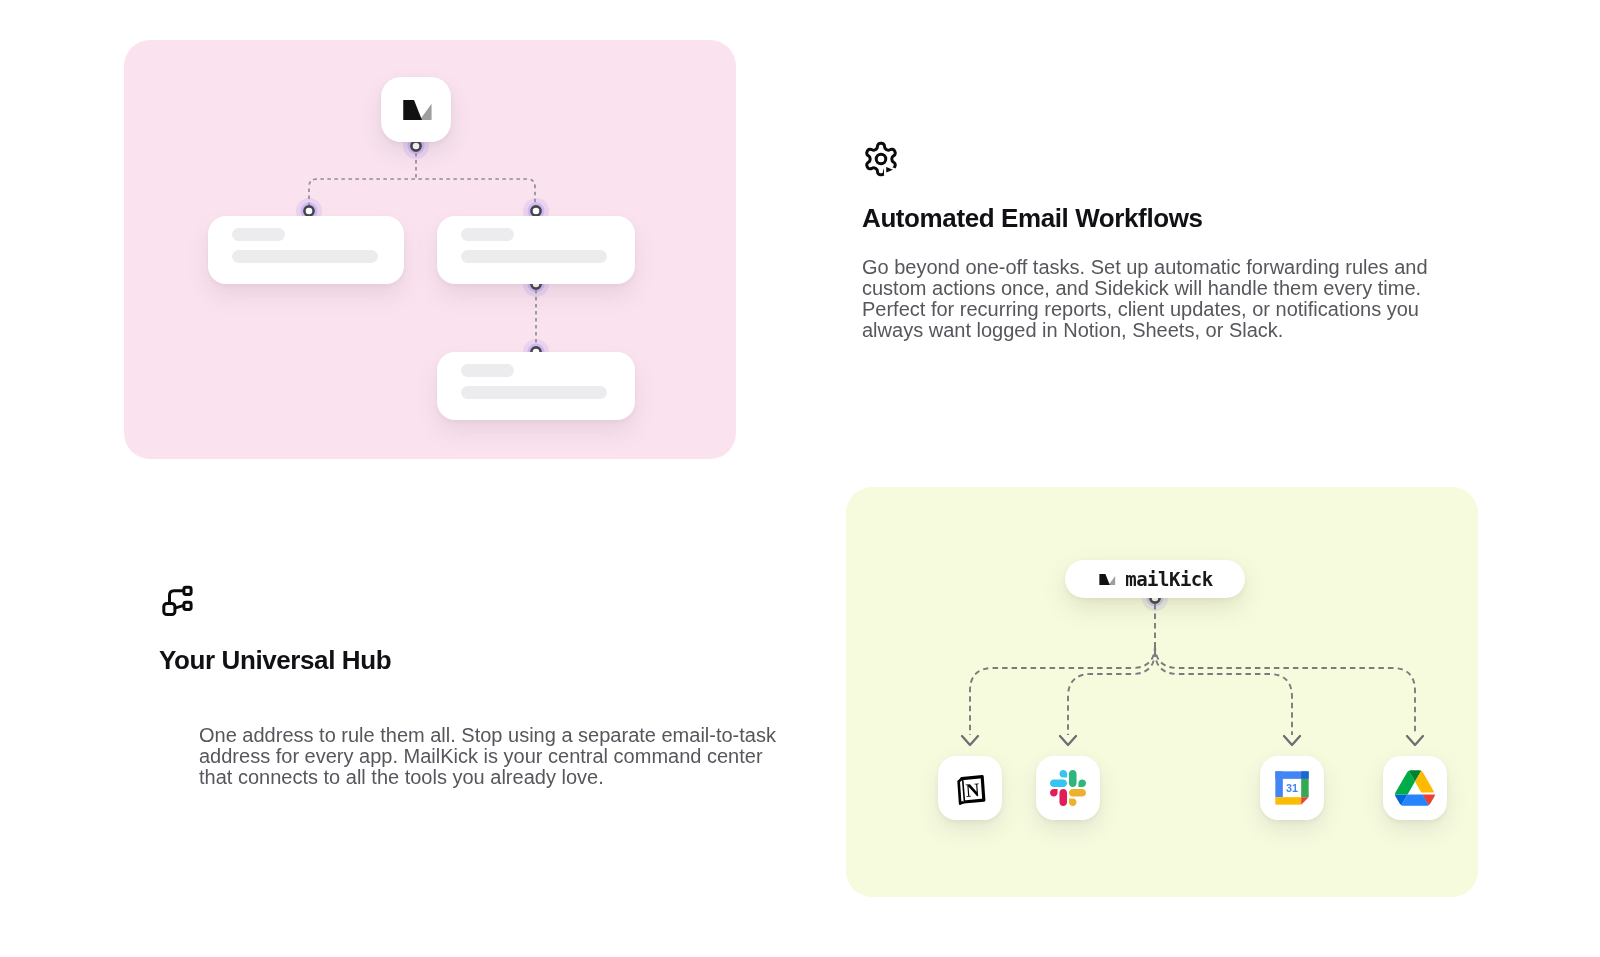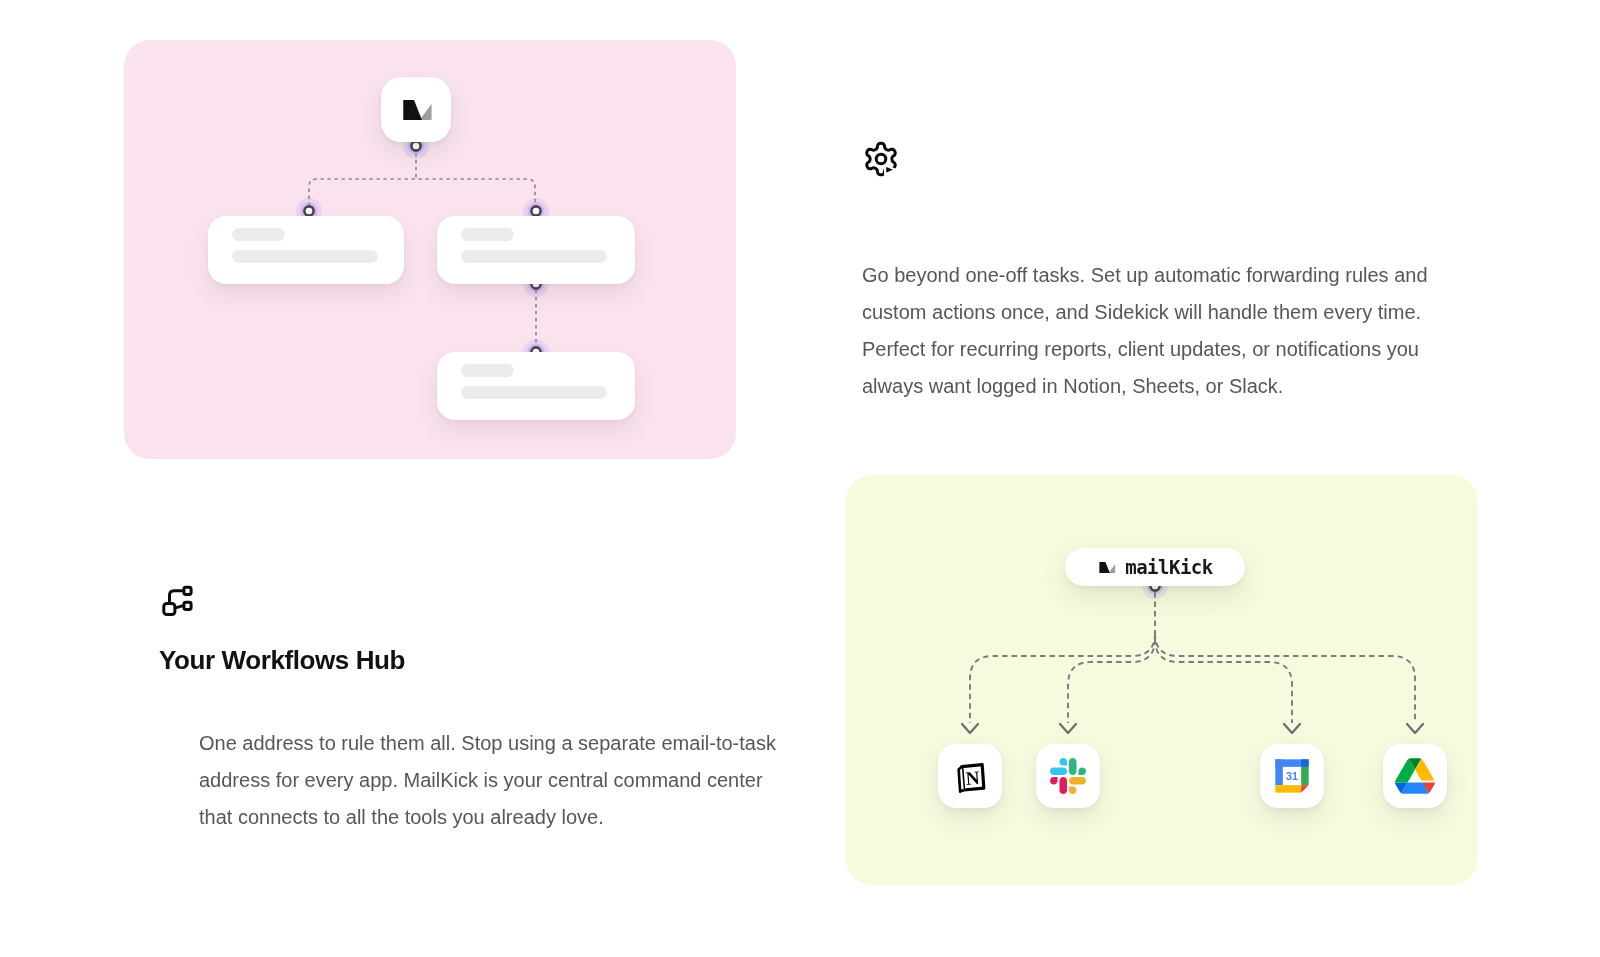--- a/index.html
+++ b/index.html
@@ -3,38 +3,38 @@
 <meta charset="utf-8">
 <style>
   * { margin:0; padding:0; box-sizing:border-box; }
   html,body { background:#ffffff; }
   body { font-family:"Liberation Sans", sans-serif; }
   .stage { position:relative; width:1600px; height:957px; background:#ffffff; overflow:hidden; }
 
   
   .bigcard { position:absolute; border-radius:26px; }
   .card-pink   { left:124px; top:40px;  width:612px; height:419px; background:#fae3ef; }
-  .card-yellow { left:846px; top:475px; width:632px; height:410px; background:#f7fbde;text-align:right; }
+  .card-yellow { left:846px; top:487px; width:632px; height:410px; background:#f7fbde;text-align:right; }
   .layer { position:absolute; left:0; top:0; width:100%; height:100%; }
 
   .tile { position:absolute; background:#ffffff; display:flex; align-items:center; justify-content:center;
           box-shadow:0 10px 22px rgba(60,50,80,.10), 0 2px 5px rgba(0,0,0,.05); }
   .logo-tile { left:257px; top:37px; width:70px; height:65px; border-radius:20px; }
 
   .wcard { position:absolute; background:#ffffff; border-radius:18px;
            box-shadow:0 12px 22px rgba(120,80,110,.12), 0 2px 5px rgba(0,0,0,.04); }
   .bar { position:absolute; background:#ececee; border-radius:7px; }
   .bar-short { left:24px; top:12px; width:53px; height:13px; }
   .bar-long  { left:24px; top:34px; width:146px; height:13px; }
 
   
   .feature { position:absolute; }
   .feature .ficon { display:block; }
   .feature h3 { font-size:26px; font-weight:700; color:#101114; letter-spacing:-0.4px; }
-  .feature p  { font-size:20px; line-height:37px; color:#56575c; }
+  .feature p  { font-size:20px; line-height:21px; color:#56575c; }
   .f-workflows { left:862px; top:140px; width:580px; }
   .f-workflows h3 { position:absolute; left:0; top:63px; }
   .f-workflows p  { position:absolute; left:0; top:117px; width:578px; }
   .f-hub { left:159px; top:583px; width:585px; }
   .f-hub h3 { position:absolute; left:0; top:62px; }
   .f-hub p  { position:absolute; left:0; top:142px; width:582px;margin-left:40px; }
 
   
   .pill { position:absolute; left:219px; top:73px; width:180px; height:38px; background:#ffffff;
           border-radius:19px; display:flex; align-items:center; justify-content:center; gap:9px;
@@ -111,34 +111,35 @@
   </section>
 
   <section class="feature f-workflows">
     <span class="ficon">
       <svg width="38" height="38" viewBox="0 0 24 24" fill="none" stroke="#0b0b0c" stroke-width="1.9" stroke-linecap="round" stroke-linejoin="round">
         <path d="M12.22 2h-.44a2 2 0 0 0-2 2v.18a2 2 0 0 1-1 1.73l-.43.25a2 2 0 0 1-2 0l-.15-.08a2 2 0 0 0-2.73.73l-.22.38a2 2 0 0 0 .73 2.73l.15.1a2 2 0 0 1 1 1.72v.51a2 2 0 0 1-1 1.74l-.15.09a2 2 0 0 0-.73 2.73l.22.38a2 2 0 0 0 2.73.73l.15-.08a2 2 0 0 1 2 0l.43.25a2 2 0 0 1 1 1.73V20a2 2 0 0 0 2 2h.44a2 2 0 0 0 2-2v-.18a2 2 0 0 1 1-1.73l.43-.25a2 2 0 0 1 2 0l.15.08a2 2 0 0 0 2.73-.73l.22-.39a2 2 0 0 0-.73-2.73l-.15-.08a2 2 0 0 1-1-1.74v-.5a2 2 0 0 1 1-1.74l.15-.09a2 2 0 0 0 .73-2.73l-.22-.38a2 2 0 0 0-2.73-.73l-.15.08a2 2 0 0 1-2 0l-.43-.25a2 2 0 0 1-1-1.73V4a2 2 0 0 0-2-2z"></path>
         <circle cx="12" cy="12" r="3"></circle>
         <polygon points="14.6,16 21.2,18.8 14.6,21.6" fill="#0b0b0c" stroke="#ffffff" stroke-width="1.4"></polygon>
       </svg>
     </span>
+    <h3>Automated Email Workflows</h3>
     <p>Go beyond one-off tasks. Set up automatic forwarding rules and custom actions once, and Sidekick will handle them every time. Perfect for recurring reports, client updates, or notifications you always want logged in Notion, Sheets, or Slack.</p>
   </section>
 
   <section class="feature f-hub">
     <span class="ficon">
       <svg width="36" height="36" viewBox="0 0 24 24" fill="none" stroke="#0b0b0c" stroke-width="2" stroke-linecap="round" stroke-linejoin="round">
         <rect x="3.2" y="13.6" width="7.4" height="7.4" rx="2"></rect>
         <rect x="16.6" y="2.8" width="4.8" height="4.8" rx="1.3"></rect>
         <rect x="16.6" y="12.8" width="4.8" height="4.8" rx="1.3"></rect>
         <path d="M7 13.6 V8.2 Q7 5.2 10 5.2 H16.2"></path>
         <path d="M11 16.6 L16.2 15.1"></path>
       </svg>
     </span>
-    <h3>Your Workflows Hub</h3>
+    <h3>Your Universal Hub</h3>
     <p>One address to rule them all. Stop using a separate email-to-task address for every app. MailKick is your central command center that connects to all the tools you already love.</p>
   </section>
 
   <section class="bigcard card-yellow">
     <svg class="layer" viewBox="0 0 632 410">
       <g fill="none" stroke="#7b7b7f" stroke-width="1.9" stroke-dasharray="5.5 4">
         <path d="M309,117 V158"></path>
         <path d="M309,158 Q309,181 286,181 H147 Q124,181 124,204 V248"></path>
         <path d="M309,164 Q309,187 286,187 H245 Q222,187 222,210 V248"></path>
         <path d="M309,164 Q309,187 332,187 H423 Q446,187 446,210 V248"></path>

